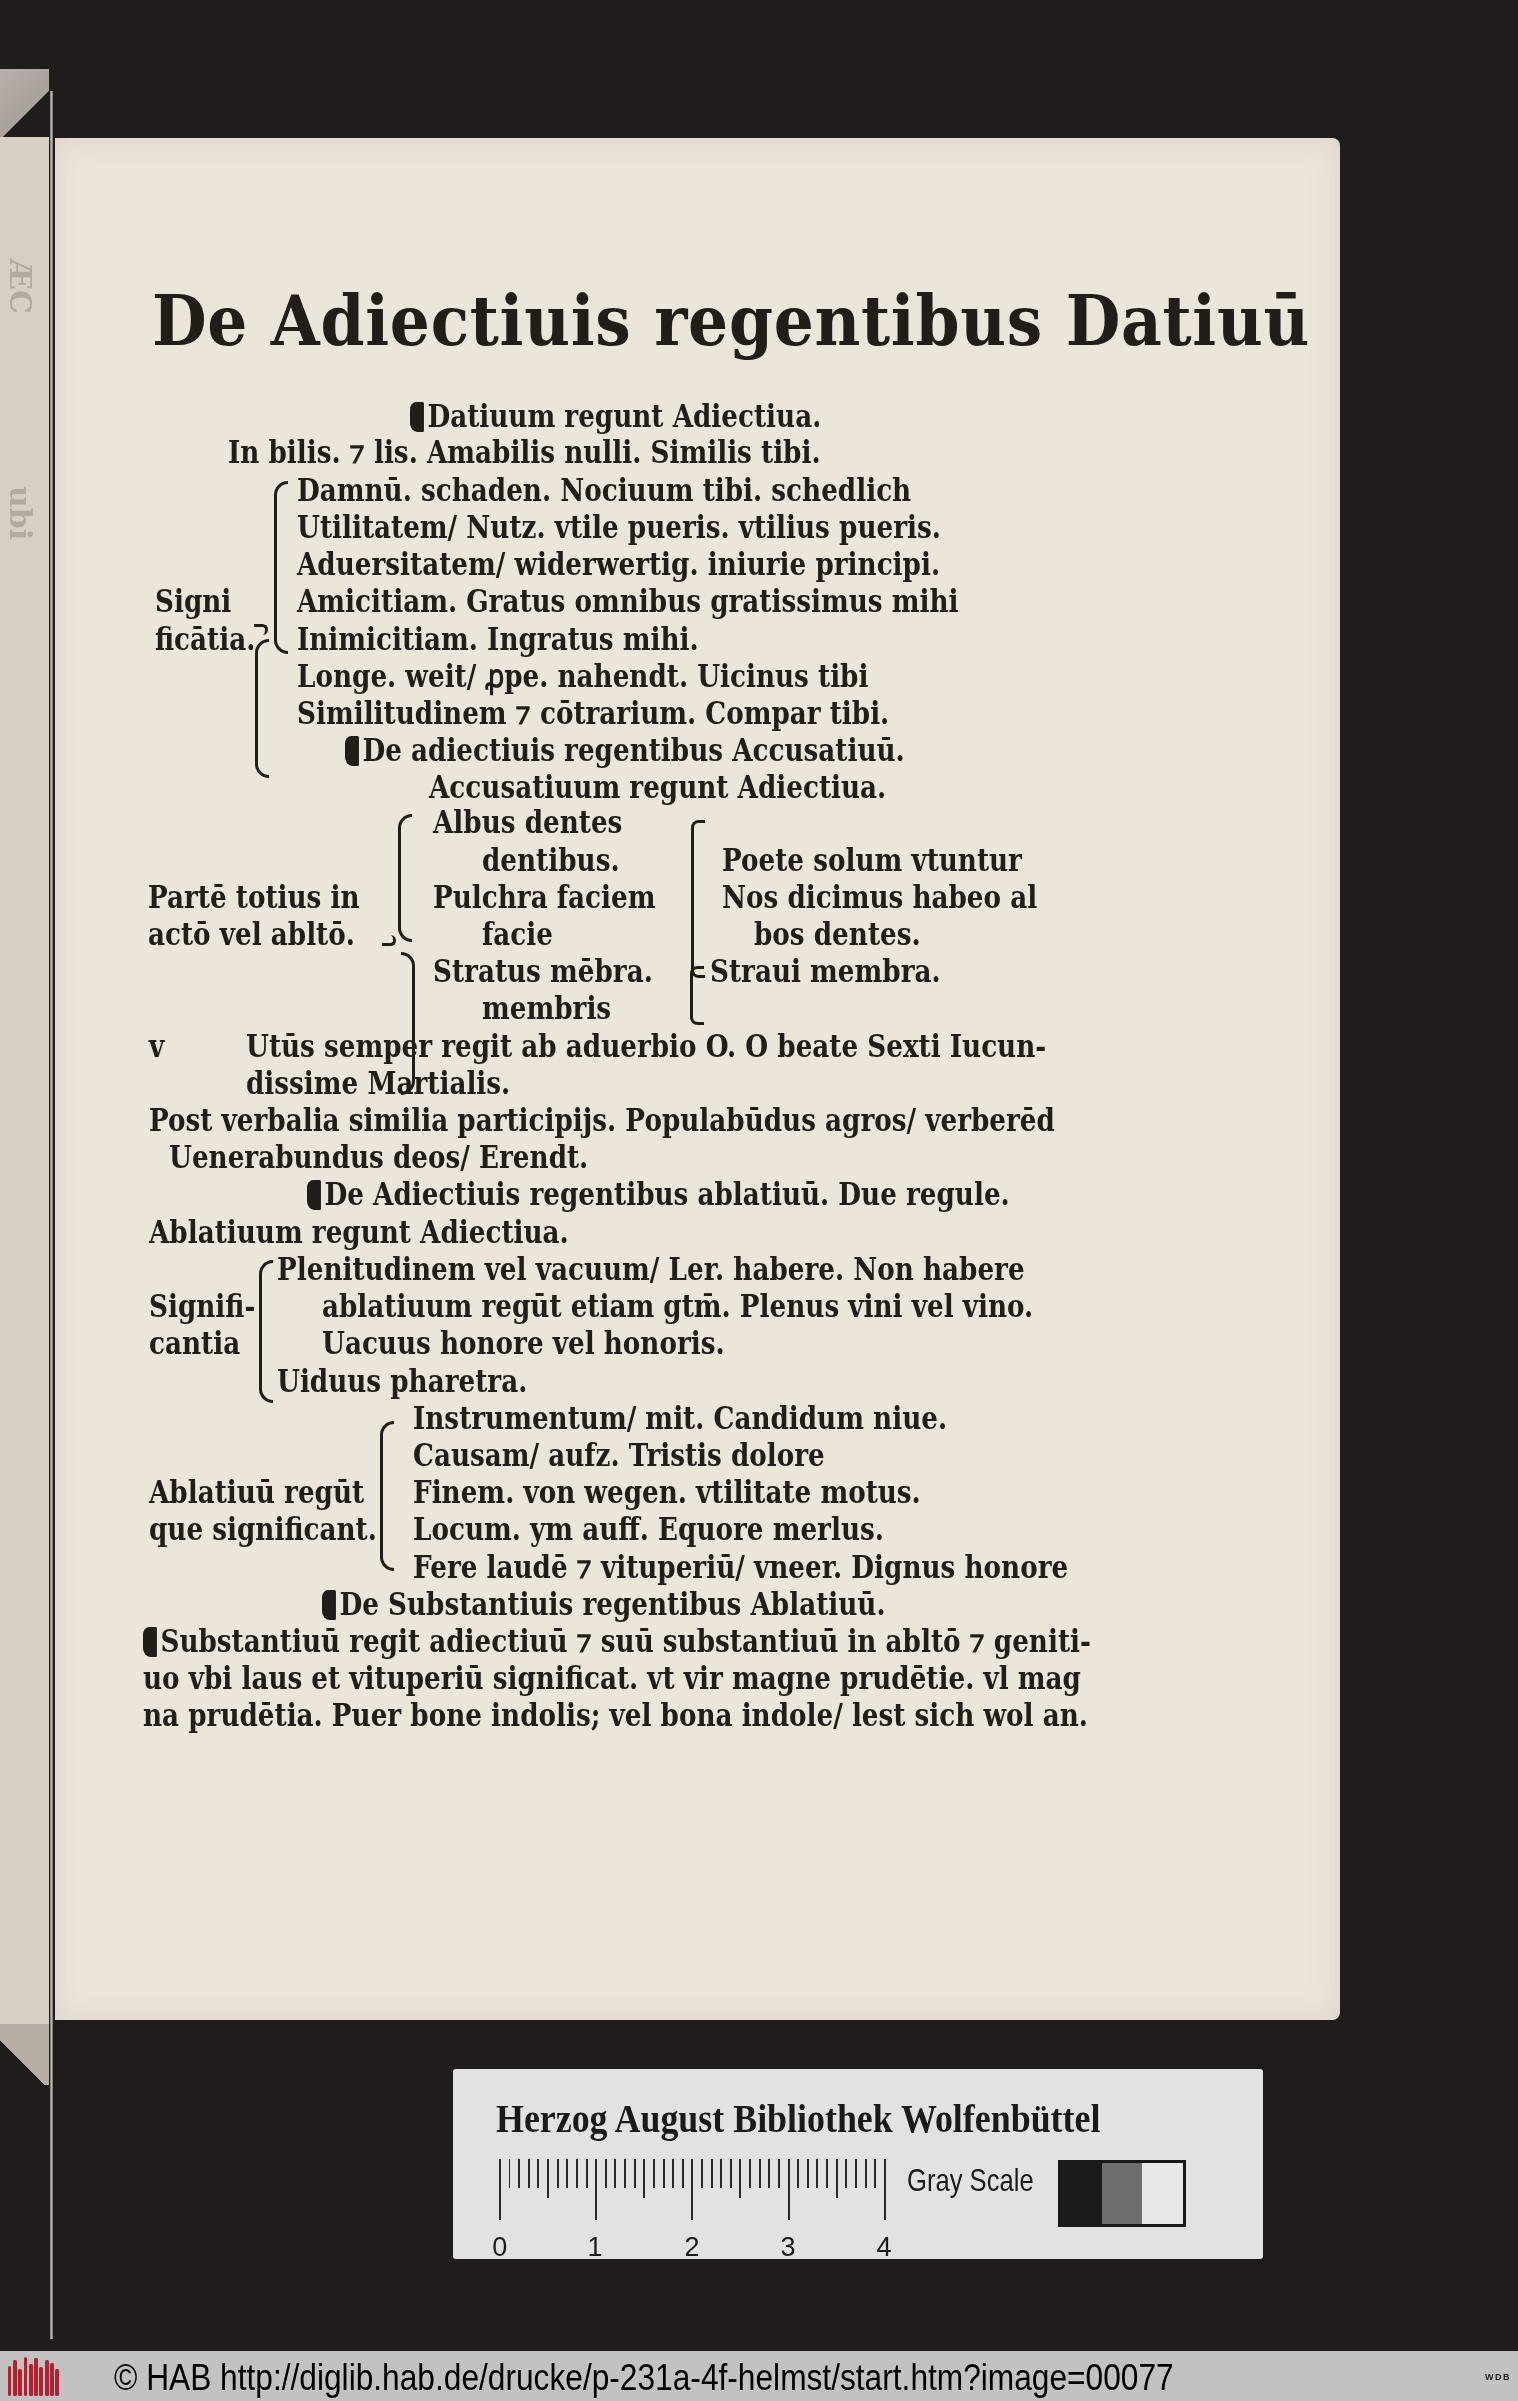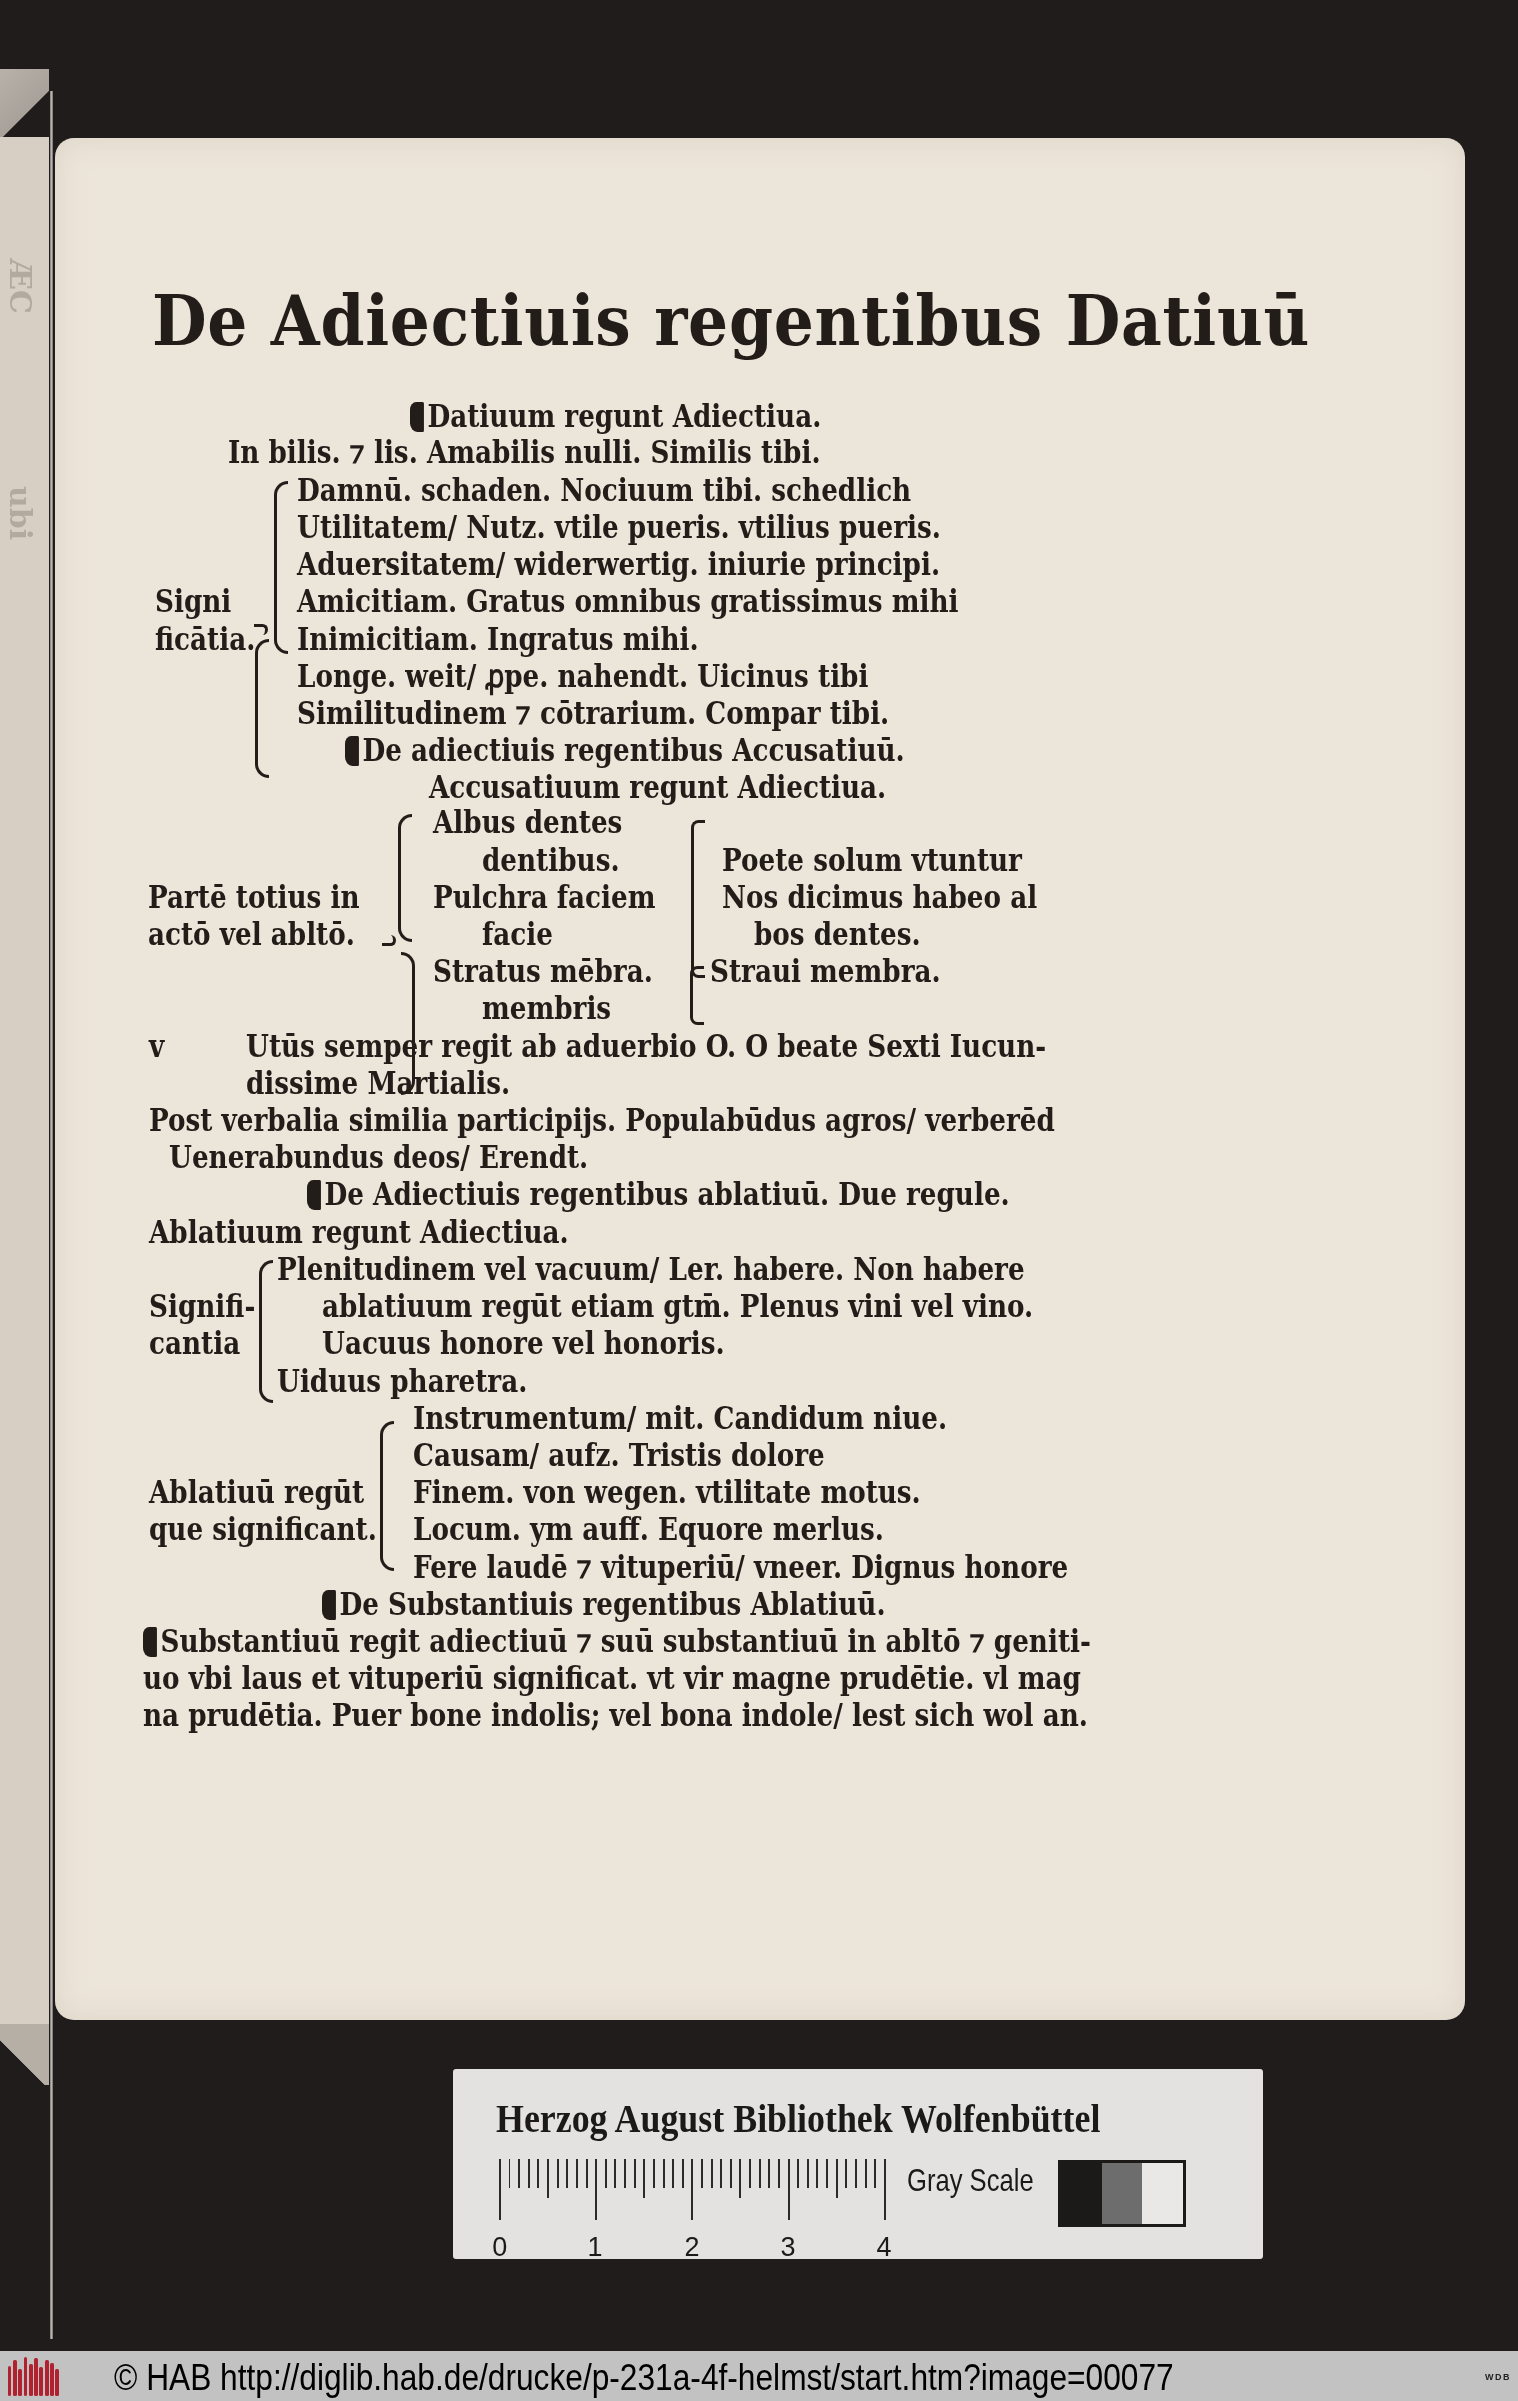--- a/index.html
+++ b/index.html
@@ -24,26 +24,25 @@
   .prev-page .ghost {
     position: absolute; left: 3px; color: rgba(110,100,90,0.35);
     font-size: 30px; writing-mode: vertical-rl; font-weight: bold;
   }
   .gutter-line {
     position: absolute; left: 50px; top: 91px; width: 3px; height: 2248px;
     background: linear-gradient(90deg, #7d7a78, #b9b4ae, #6c6966);
   }
   
   .page {
-    position: absolute; left: 55px; top: 138px; width: 1410px; height: 1882px;
+    position: absolute; left: 55px; top: 138px; width: 1285px; height: 1882px;
     background: #ece5da;
     border-top-right-radius: 7.6px; border-bottom-right-radius: 7.6px;
     box-shadow: inset 0 0 30px rgba(180,165,140,0.25);
     color: #231d19;
-    border-radius: 19px;
   }
   .text { position: absolute; white-space: nowrap; font-weight: bold; line-height: 1; }
   .title {
     left: 97px; top: 148px; font-size: 70px; letter-spacing: 0.8px;
     font-family: "DejaVu Serif", serif; transform: scaleX(0.9); transform-origin: left;
   }
   .line { font-size: 32px; font-family: "DejaVu Serif", serif; transform: scaleX(0.82); transform-origin: left; }
   .pilcrow {
     display: inline-block; width: 16.7px; height: 30px; background: #231d19;
     border-radius: 7.6px 1.5px 1.5px 9px; margin-right: 4.6px; vertical-align: -4.6px;

